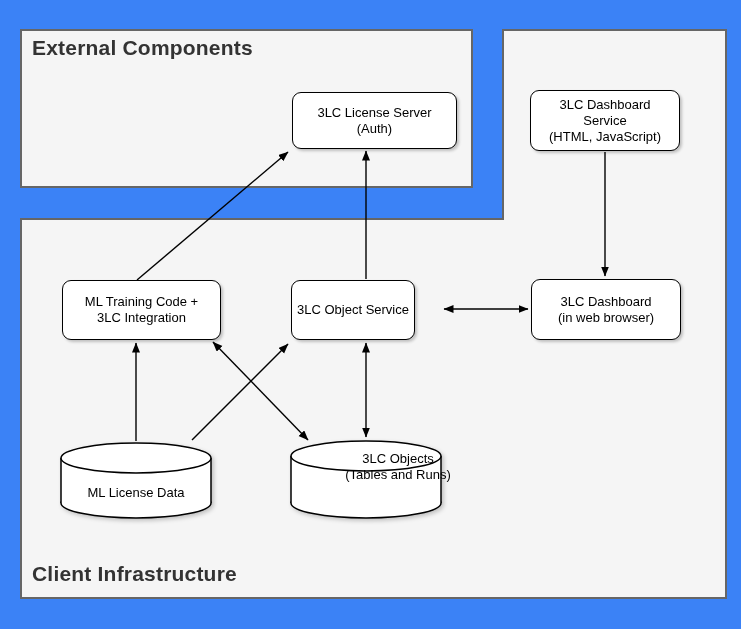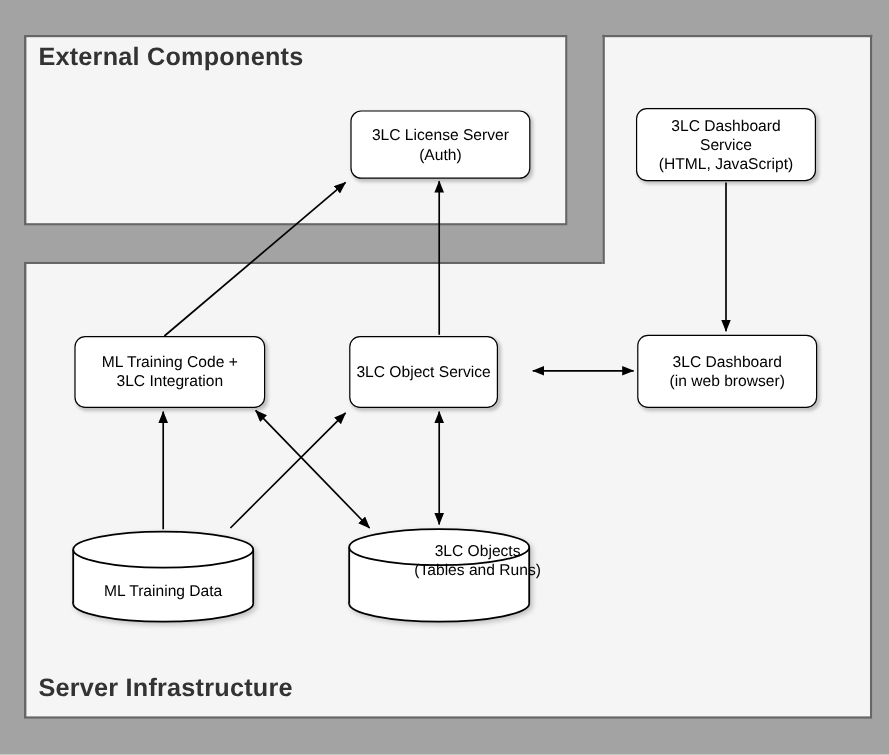--- a/index.html
+++ b/index.html
@@ -9,21 +9,21 @@
     --node-border: #000000;
     --arrow: #000000;
     --title-text: #333333;
     --node-text: #000000;
   }
   html, body { margin: 0; padding: 0; background: #ffffff; }
   .canvas {
     position: relative;
     width: 741px;
     height: 629px;
-    background: #a3a3a3;
+    background: #3b82f6;
     font-family: "Liberation Sans", sans-serif;
     overflow: hidden;
   }
   .region {
     position: absolute;
     background: var(--region-fill);
     box-sizing: border-box;
   }
   #region-external {
     left: 20px; top: 29px; width: 453px; height: 159px;
@@ -76,21 +76,21 @@
     align-items: center;
     justify-content: center;
   }
   .node-label, .cyl-label-text {
     font-size: 13px;
     line-height: 16px;
     color: var(--node-text);
     text-align: center;
     white-space: pre-line;
   }
-  #node-license        { left: 292px; top: 92px;  width: 150px; height: 57px; }
+  #node-license        { left: 292px; top: 92px;  width: 165px; height: 57px; }
   #node-dash-service   { left: 530px; top: 90px;  width: 150px; height: 61px; }
   #node-ml-code        { left: 62px;  top: 280px; width: 159px; height: 60px; }
   #node-object-service { left: 291px; top: 280px; width: 124px; height: 60px; }
   #node-dashboard      { left: 531px; top: 279px; width: 150px; height: 61px; }
 
   .cyl-label {
     position: absolute;
     display: flex;
     align-items: center;
     justify-content: center;
@@ -101,21 +101,21 @@
 </head>
 <body>
 
 <div class="canvas">
 
   <div class="region" id="region-client-body"></div>
   <div class="region" id="region-client-arm"></div>
   <div class="region" id="region-external"></div>
 
   <div class="region-title" id="label-external">External Components</div>
-  <div class="region-title" id="label-client">Server Infrastructure</div>
+  <div class="region-title" id="label-client">Client Infrastructure</div>
 
   <svg class="svg-layer" viewBox="0 0 741 629">
     <defs>
       <marker id="ah" markerUnits="userSpaceOnUse" markerWidth="11" markerHeight="9" refX="9.5" refY="4" orient="auto-start-reverse">
         <path d="M0,0 L10,4 L0,8 Z" class="ah-fill"></path>
       </marker>
     </defs>
 
     <g class="cyl-group">
       <ellipse cx="136" cy="503" rx="75" ry="15" class="cyl-fill cyl-stroke"></ellipse>
@@ -160,20 +160,20 @@
   </div>
   <div class="node" id="node-object-service">
     <span class="node-label">3LC Object Service</span>
   </div>
   <div class="node" id="node-dashboard">
     <span class="node-label">3LC Dashboard
 (in web browser)</span>
   </div>
 
   <div class="cyl-label" id="label-cyl-ml">
-    <span class="cyl-label-text">ML Training Data</span>
+    <span class="cyl-label-text">ML License Data</span>
   </div>
   <div class="cyl-label" id="label-cyl-objects">
     <span class="cyl-label-text">3LC Objects
 (Tables and Runs)</span>
   </div>
 
 </div>
 
 </body></html>

